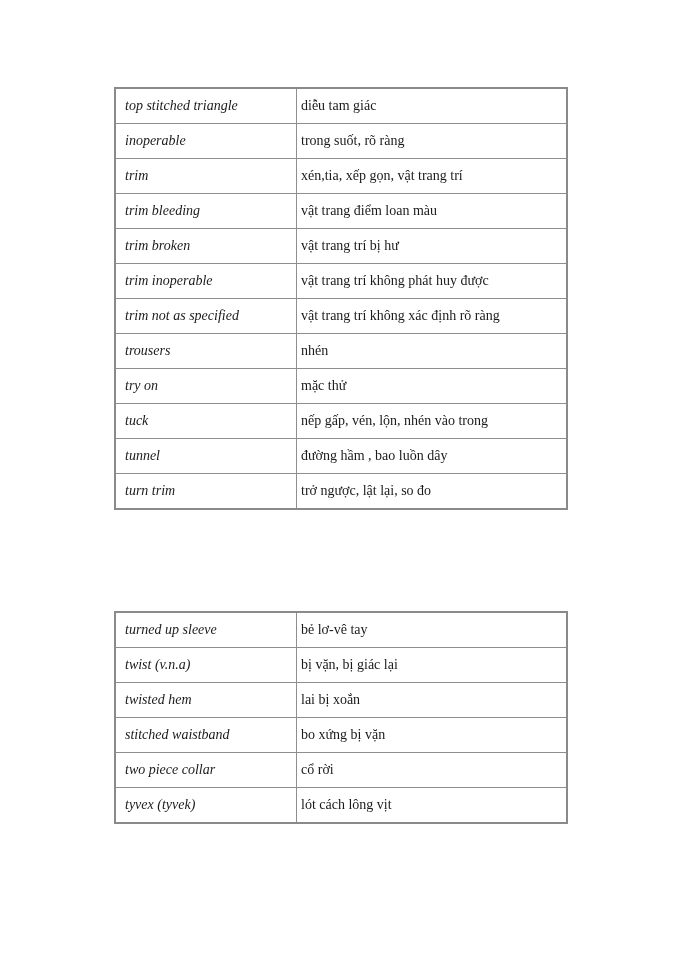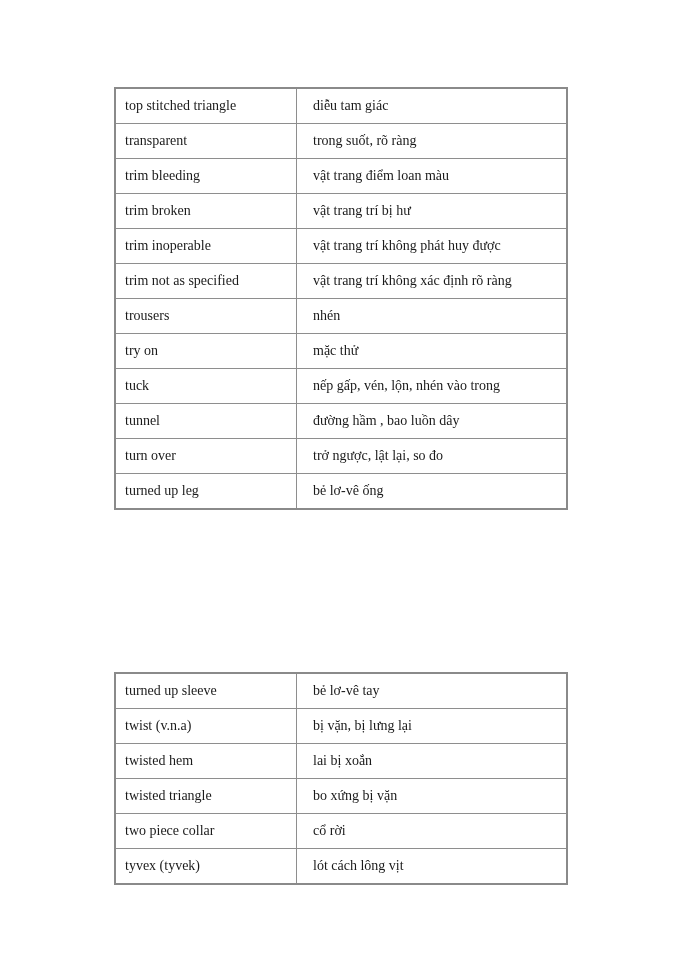--- a/index.html
+++ b/index.html
@@ -17,45 +17,49 @@
     }
     .gloss-table {
       position: absolute;
       left: 114px;
       width: 454px;
       border-collapse: collapse;
       table-layout: fixed;
       border: 2px solid #8a8a8a;
     }
     .gloss-table.t1 { top: 87px; }
-    .gloss-table.t2 { top: 672px; }
+    .gloss-table.t2 { top: 611px; }
     .gloss-table td {
       border: 1.5px solid #8e8e8e;
       height: 34px;
       padding: 0 0 0 9px;
       font-size: 14px;
       line-height: 16px;
       vertical-align: middle;
       white-space: nowrap;
     }
-    .gloss-table td.term { width: 171px; }
-    .gloss-table td.meaning { padding-left: 16px; }
+    .gloss-table td.term { width: 171px; font-style: italic; }
+    .gloss-table td.meaning { padding-left: 4px; }
   </style>
 </head>
 <body>
 
 <table class="gloss-table t1">
   <tbody>
     <tr>
         <td class="term">top stitched triangle</td>
         <td class="meaning">diễu tam giác</td>
       </tr>
     <tr>
-        <td class="term">transparent</td>
+        <td class="term">inoperable</td>
         <td class="meaning">trong suốt, rõ ràng</td>
+      </tr>
+    <tr>
+        <td class="term">trim</td>
+        <td class="meaning">xén,tia, xếp gọn, vật trang trí</td>
       </tr>
     <tr>
         <td class="term">trim bleeding</td>
         <td class="meaning">vật trang điểm loan màu</td>
       </tr>
     <tr>
         <td class="term">trim broken</td>
         <td class="meaning">vật trang trí bị hư</td>
       </tr>
     <tr>
@@ -76,46 +80,42 @@
       </tr>
     <tr>
         <td class="term">tuck</td>
         <td class="meaning">nếp gấp, vén, lộn, nhén vào trong</td>
       </tr>
     <tr>
         <td class="term">tunnel</td>
         <td class="meaning">đường hầm , bao luồn dây</td>
       </tr>
     <tr>
-        <td class="term">turn over</td>
+        <td class="term">turn trim</td>
         <td class="meaning">trở ngược, lật lại, so đo</td>
-      </tr>
-    <tr>
-        <td class="term">turned up leg</td>
-        <td class="meaning">bẻ lơ-vê ống</td>
       </tr>
   </tbody>
 </table>
 
 <table class="gloss-table t2">
   <tbody>
     <tr>
         <td class="term">turned up sleeve</td>
         <td class="meaning">bẻ lơ-vê tay</td>
       </tr>
     <tr>
         <td class="term">twist (v.n.a)</td>
-        <td class="meaning">bị vặn, bị lưng lại</td>
+        <td class="meaning">bị vặn, bị giác lại</td>
       </tr>
     <tr>
         <td class="term">twisted hem</td>
         <td class="meaning">lai bị xoắn</td>
       </tr>
     <tr>
-        <td class="term">twisted triangle</td>
+        <td class="term">stitched waistband</td>
         <td class="meaning">bo xứng bị vặn</td>
       </tr>
     <tr>
         <td class="term">two piece collar</td>
         <td class="meaning">cổ rời</td>
       </tr>
     <tr>
         <td class="term">tyvex (tyvek)</td>
         <td class="meaning">lót cách lông vịt</td>
       </tr>

